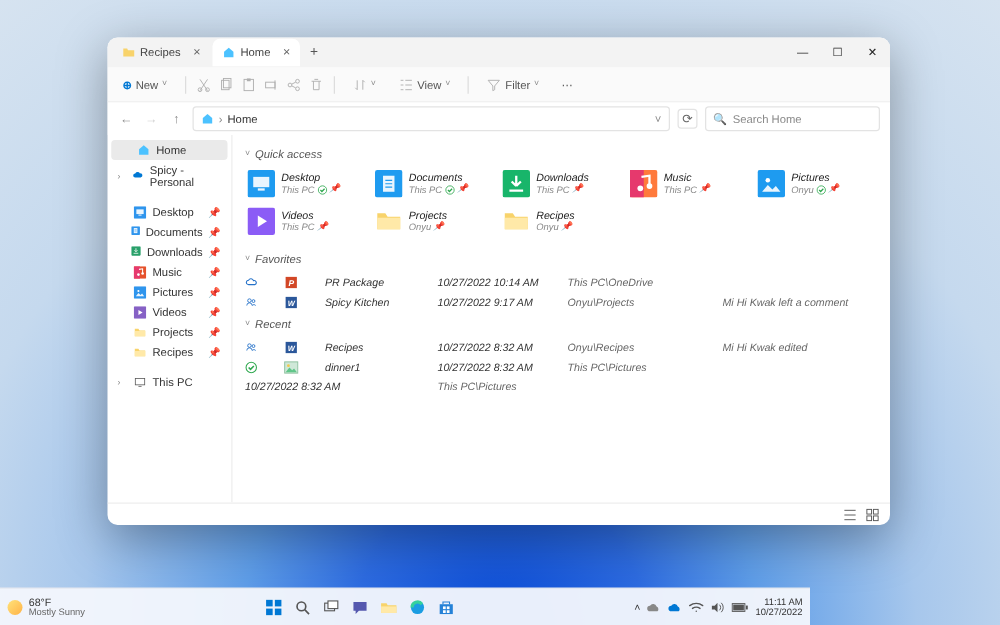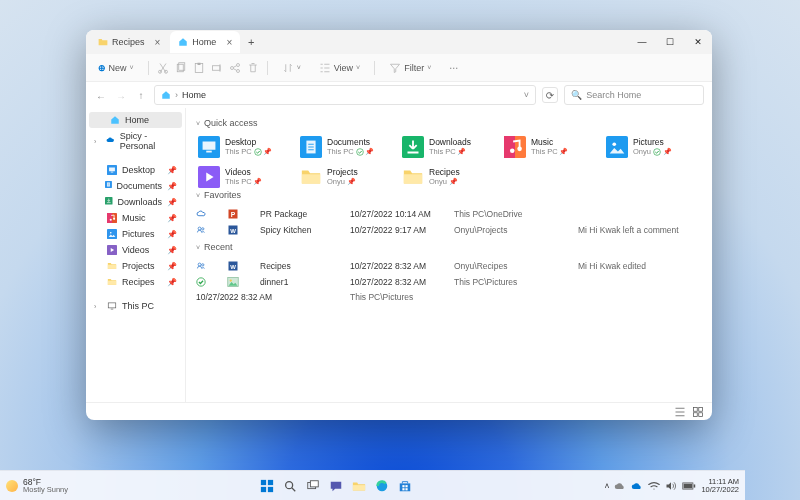--- a/index.html
+++ b/index.html
@@ -39,40 +39,40 @@
   .search{width:140px;height:20px;border:1px solid #e3e3e3;border-radius:3px;display:flex;align-items:center;gap:4px;padding:0 6px;color:#888;font-size:9px;}
   
   .body{flex:1;display:flex;overflow:hidden;}
   .sidebar{width:100px;border-right:1px solid #eee;padding:4px 0;overflow:hidden;}
   .sitem{display:flex;align-items:center;gap:5px;padding:3px 8px;font-size:9px;color:#333;}
   .sitem.sel{background:#eaeaea;border-radius:3px;margin:0 3px;}
   .sitem .exp{width:8px;color:#888;font-size:7px;}
   .sitem .sicon{width:10px;height:10px;display:inline-block;}
   .pin{margin-left:auto;color:#999;font-size:8px;}
   .ssep{height:8px;}
-  .content{flex:1;overflow:auto;padding:6px 10px 10px 10px;}
+  .content{flex:1;overflow:auto;padding:6px 10px 10px 10px;font-style:italic;}
   .section-head{display:flex;align-items:center;gap:4px;font-size:9px;color:#555;margin:4px 0 6px 0;}
   .section-head .sc{color:#888;font-size:7px;}
   .qa-grid{display:grid;grid-template-columns:repeat(5,1fr);gap:4px 4px;}
   .qa-item{display:flex;align-items:center;gap:5px;padding:2px;}
   .qa-icon{width:22px;height:22px;border-radius:2px;display:flex;align-items:center;justify-content:center;flex-shrink:0;}
   .qa-text{display:flex;flex-direction:column;line-height:1.1;}
   .qa-name{font-size:8.5px;color:#222;}
   .qa-sub{font-size:7.5px;color:#888;display:flex;align-items:center;gap:2px;}
   .sync{width:8px;height:8px;display:inline-block;}
   
   .row{display:grid;grid-template-columns:150px 100px 120px 1fr;gap:4px;align-items:center;font-size:8.5px;color:#333;padding:2px 0;}
   .row .rname{display:flex;align-items:center;gap:21px;}
   .row .ricon{width:12px;height:12px;display:inline-block;}
   .row .rsync{width:10px;color:#888;}
   .rpath,.rmeta{color:#666;}
   
   .statusbar{height:18px;border-top:1px solid #eee;display:flex;justify-content:flex-end;align-items:center;gap:6px;padding:0 8px;color:#555;}
   
-  .taskbar{position:absolute;left:0;bottom:0;width:745px;height:30px;background:rgba(243,246,252,.96);display:flex;align-items:center;justify-content:space-between;font-size:8.5px;color:#333;border-top:1px solid rgba(0,0,0,.05);}
+  .taskbar{position:absolute;left:0;bottom:0;width:648px;height:30px;background:rgba(243,246,252,.96);display:flex;align-items:center;justify-content:space-between;font-size:8.5px;color:#333;border-top:1px solid rgba(0,0,0,.05);}
   .tb-left{display:flex;align-items:center;gap:5px;padding-left:6px;}
   .weather{width:12px;height:12px;border-radius:50%;background:linear-gradient(135deg,#ffe27a,#ffb347);}
   .tb-center{display:flex;align-items:center;gap:5px;}
   .tb-icon{width:18px;height:18px;border-radius:4px;display:flex;align-items:center;justify-content:center;}
   .tb-right{display:flex;align-items:center;gap:5px;padding-right:6px;color:#333;}
   .systext{display:flex;flex-direction:column;align-items:flex-end;line-height:1;font-size:7.5px;}
   svg{display:block;}
 </style>
 </head>
 <body>
@@ -455,21 +455,21 @@
                 <path fill="#ffe9a8" d="M2 9h20v10H2z"></path>
               </svg>
             </div>
     <div class="qa-text">
       <span class="qa-name">Recipes</span>
       <span class="qa-sub">Onyu <span style="font-size:7px">📌</span></span>
     </div>
           </div>
         </div>
 
-      <div class="section-head" style="margin-top:0">
+      <div class="section-head" style="margin-top:12px">
         <span class="sc">˅</span>
         <span>Favorites</span>
       </div>
       <div id="fav-rows">
           <div class="row">
       <div class="rname">
         <span class="rsync">
                 <svg viewBox="0 0 14 10">
                   <path fill="none" stroke="#2572c9" stroke-width="1.2" d="M4 8a2.5 2.5 0 010-5 3 3 0 015.5.5A2.2 2.2 0 0111 8z"></path>
                 </svg>

